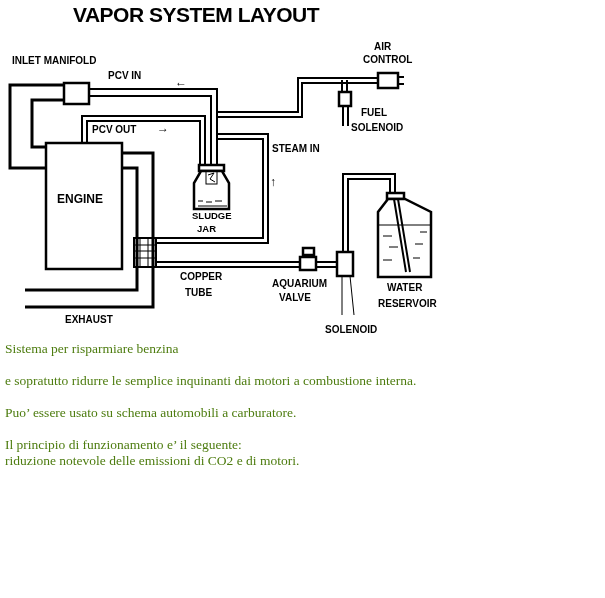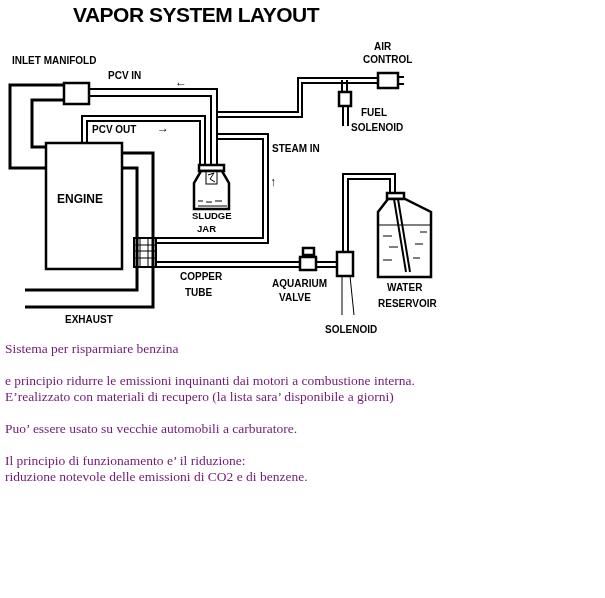--- a/index.html
+++ b/index.html
@@ -5,21 +5,21 @@
     html, body { margin: 0; padding: 0; background: #ffffff; }
     body { width: 605px; height: 598px; position: relative; overflow: hidden; }
     #diagram { position: absolute; left: 0; top: 0; width: 605px; height: 340px; }
     .lbl { font-family: "Liberation Sans", sans-serif; font-weight: bold; fill: #000; }
     .title { font-family: "Liberation Sans", sans-serif; font-weight: bold; fill: #000; font-size: 21px; letter-spacing: -0.5px; }
     .ln { stroke: #000; stroke-width: 3; fill: none; }
     .ln2 { stroke: #000; stroke-width: 2; fill: none; }
     .thin { stroke: #000; stroke-width: 1; fill: none; }
     .box { stroke: #000; stroke-width: 2.5; fill: #fff; }
     .text-block { position: absolute; left: 5px; top: 341px; width: 600px;
-      font-family: "Liberation Serif", serif; font-size: 13.5px; line-height: 16px; color: #701a75; }
+      font-family: "Liberation Serif", serif; font-size: 13.5px; line-height: 16px; color: #4d7c0f; }
     .text-block p { margin: 0; }
     .gap { height: 16px; }
   </style>
 </head>
 <body>
 
 <svg id="diagram" viewBox="0 0 605 340" xmlns="http://www.w3.org/2000/svg">
 
   <text class="title" x="73" y="22">VAPOR SYSTEM LAYOUT</text>
 
@@ -126,20 +126,19 @@
   <text class="lbl" x="279" y="301" font-size="10">VALVE</text>
   <text class="lbl" x="387" y="291" font-size="10">WATER</text>
   <text class="lbl" x="378" y="307" font-size="10">RESERVOIR</text>
   <text class="lbl" x="325" y="333" font-size="10">SOLENOID</text>
   <text class="lbl" x="65" y="323" font-size="10">EXHAUST</text>
 </svg>
 
 <div class="text-block">
   <p>Sistema per risparmiare benzina</p>
   <div class="gap"></div>
-  <p>e principio ridurre le emissioni inquinanti dai motori a combustione interna.</p>
-  <p>E’realizzato con materiali di recupero (la lista sara’ disponibile a giorni)</p>
+  <p>e sopratutto ridurre le semplice inquinanti dai motori a combustione interna.</p>
   <div class="gap"></div>
-  <p>Puo’ essere usato su vecchie automobili a carburatore.</p>
+  <p>Puo’ essere usato su schema automobili a carburatore.</p>
   <div class="gap"></div>
-  <p>Il principio di funzionamento e’ il riduzione:</p>
-  <p>riduzione notevole delle emissioni di CO2 e di benzene.</p>
+  <p>Il principio di funzionamento e’ il seguente:</p>
+  <p>riduzione notevole delle emissioni di CO2 e di motori.</p>
 </div>
 
 </body></html>

